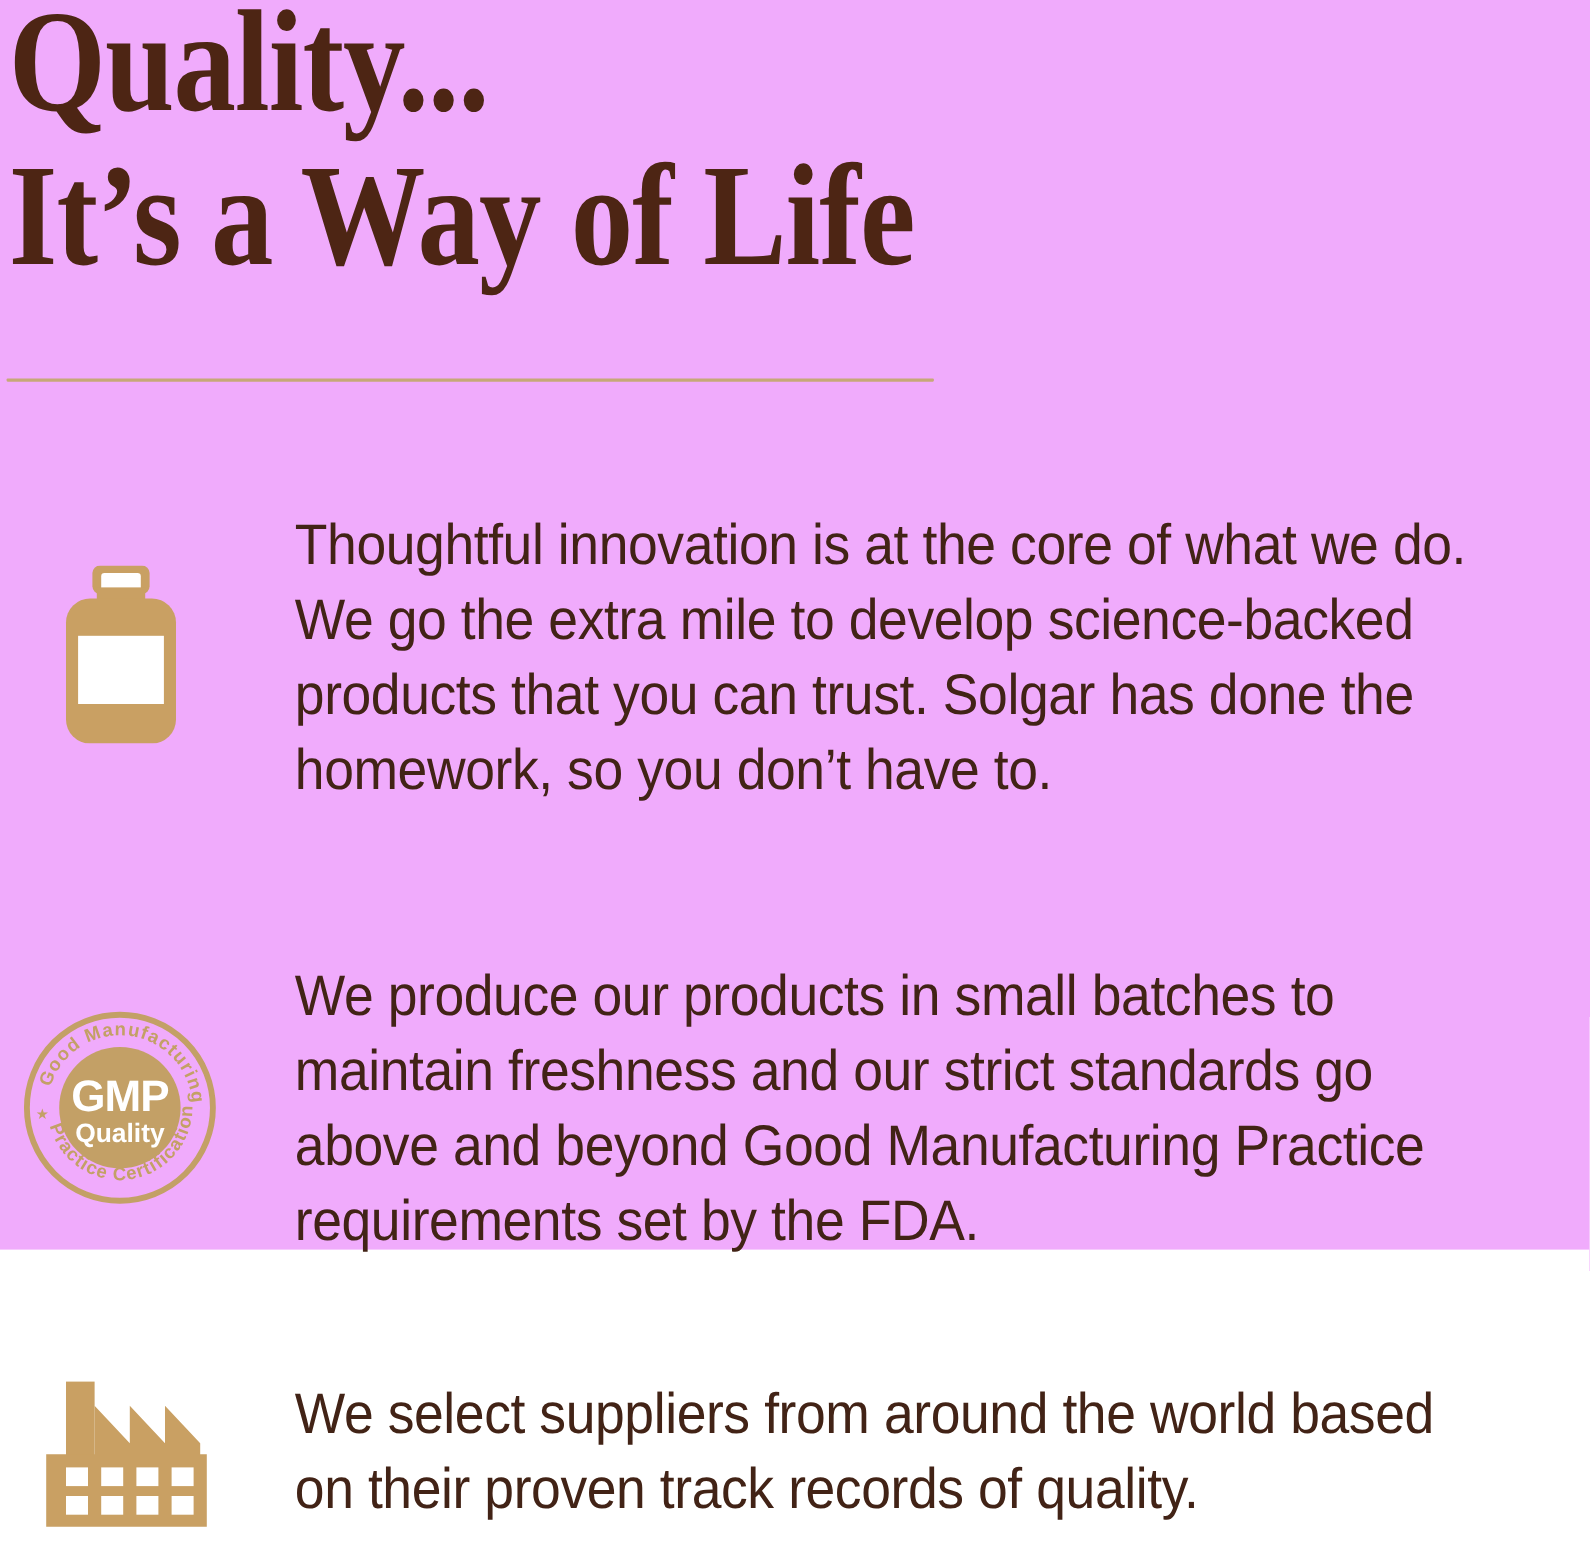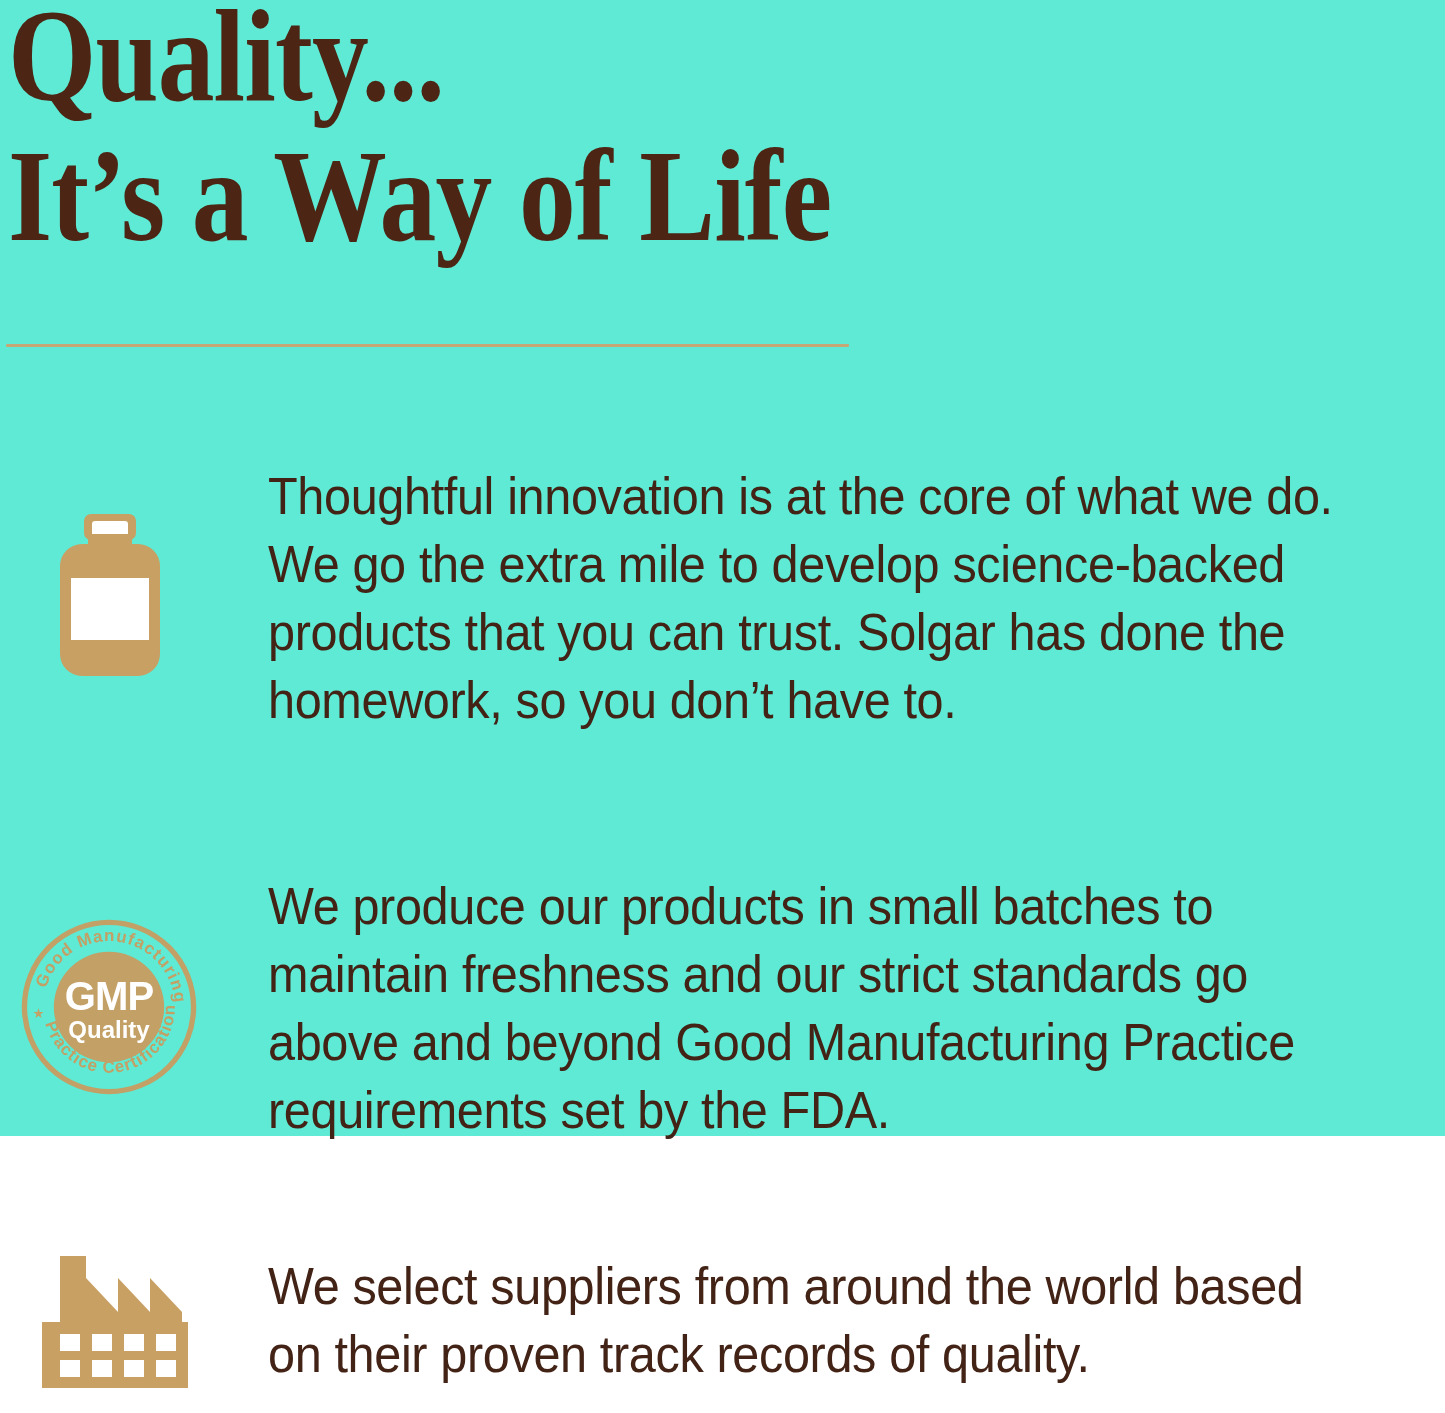--- a/index.html
+++ b/index.html
@@ -12,21 +12,21 @@
     background: #ffffff;
     font-family: "Liberation Sans", sans-serif;
     overflow: hidden;
     position: relative;
   }
 
   .page {
     position: relative;
     width: 1445px;
     height: 1136px;
-    background: #5eead4;
+    background: #f0abfc;
   }
 
   
   .headline {
     position: absolute;
     left: 8px;
     top: -14px;
     width: 1300px;
   }
   .headline-line {

